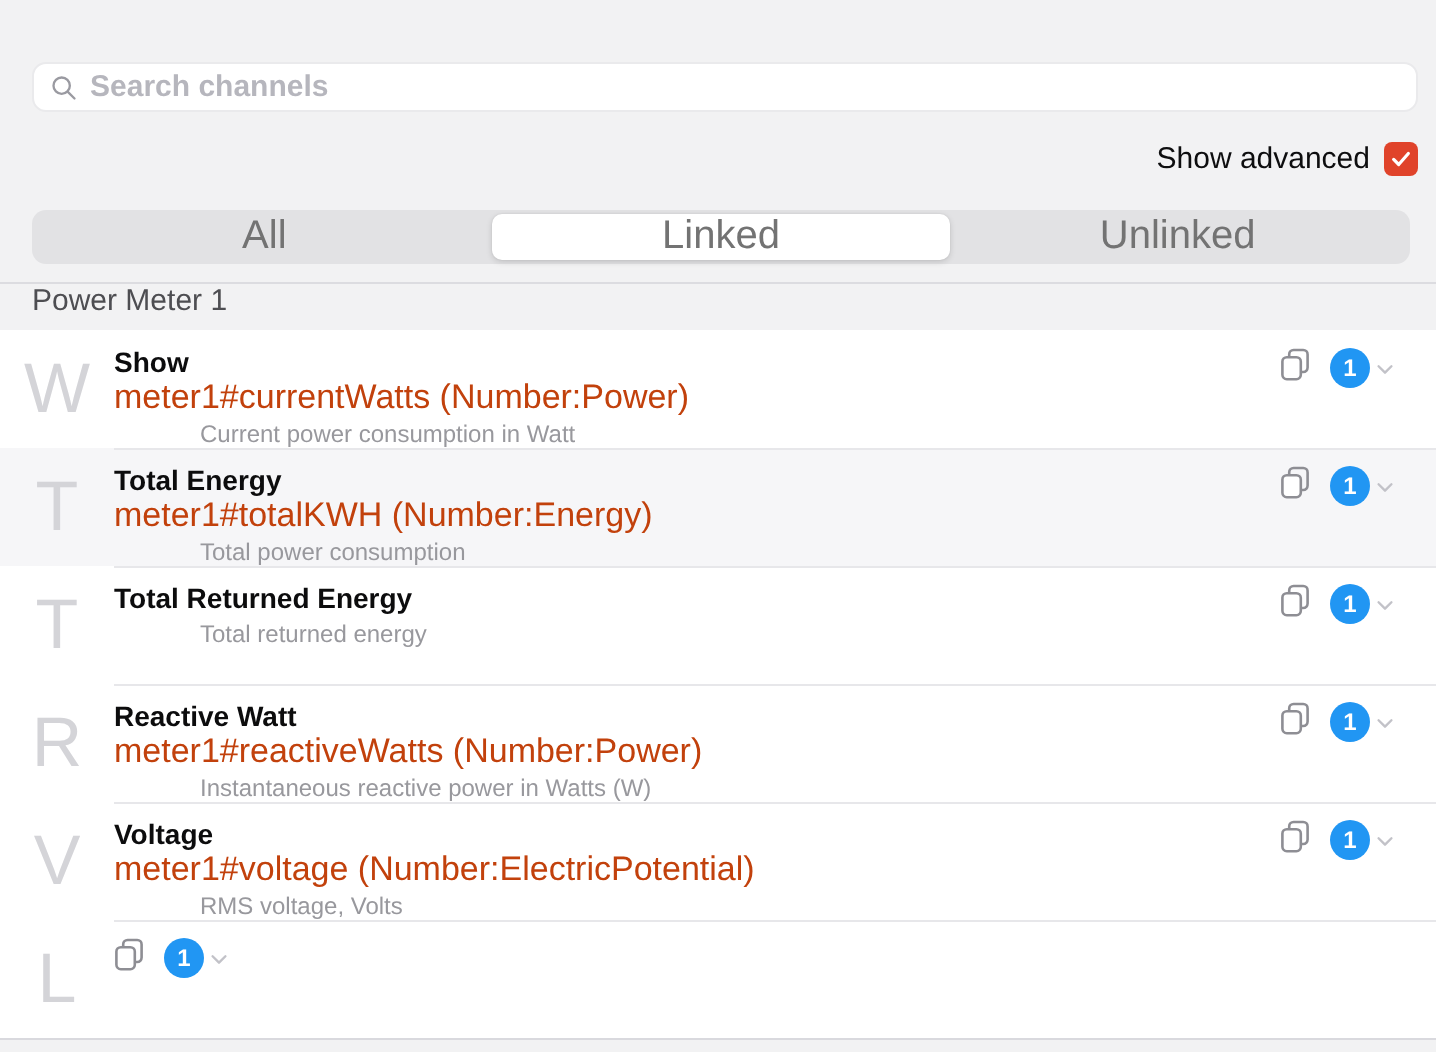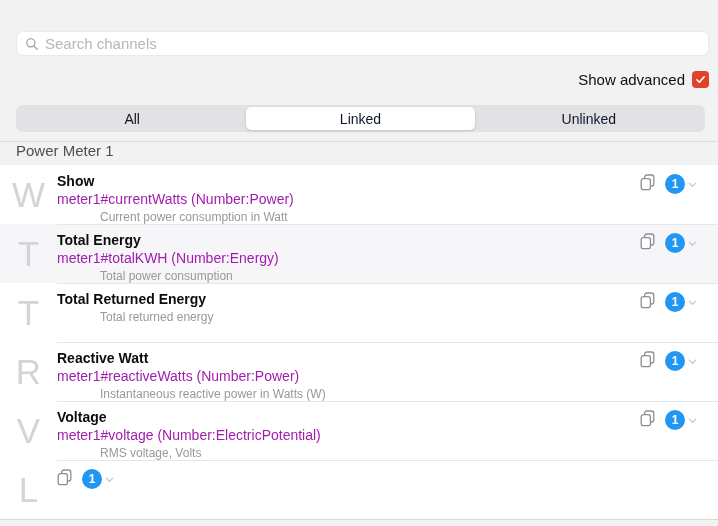--- a/index.html
+++ b/index.html
@@ -14,21 +14,21 @@
 
   
   .searchbar {
     position:absolute; top:31px; left:16px; width:693px; height:25px;
     background:#fff; border:1px solid #eaeaec; border-radius:7px;
     display:flex; align-items:center; padding:0 8px;
   }
   .searchbar .sicon { flex:none; display:flex; margin-right:6px; }
   .searchbar input {
     flex:1; border:none; outline:none; background:transparent;
-    font-family:"Liberation Sans", sans-serif; font-size:15px; color:#0c4a6e;
+    font-family:"Liberation Sans", sans-serif; font-size:15px; color:#0c4a6e;font-weight:bold;
   }
   .searchbar input::placeholder { color:#b6b6bd; opacity:1; }
 
   
   .advanced {
     position:absolute; top:70px; right:9px; height:18px;
     display:flex; align-items:center; gap:7px;
   }
   .advanced .lbl { font-size:15px; color:#0e0e0f; }
   .advanced .checkbox {
@@ -36,21 +36,21 @@
     display:flex; align-items:center; justify-content:center; cursor:pointer;
   }
 
   
   .segmented {
     position:absolute; top:105px; left:16px; width:689px; height:27px;
     background:#e2e2e4; border-radius:7px; display:flex; padding:2px;
   }
   .seg {
     flex:1; display:flex; align-items:center; justify-content:center;
-    font-size:14px; color:#0f172a; border-radius:5px; cursor:pointer;text-align:center;
+    font-size:20px; color:#737373; border-radius:5px; cursor:pointer;text-align:center;
   }
   .seg.active {
     background:#fff;
     box-shadow:0 1px 3px rgba(0,0,0,.14), 0 0 1px rgba(0,0,0,.08);
   }
 
   
   .section-header {
     position:absolute; top:141px; left:0; right:0; height:23px;
     border-top:1px solid #dcdce0;
@@ -68,21 +68,21 @@
     content:""; position:absolute; top:0; left:57px; right:0; height:1px;
     background:#e7e7ea;
   }
   .row--highlight { background:#f6f6f8; }
   .row-letter {
     flex:none; width:57px; display:flex; align-items:center; justify-content:center;
     font-size:35px; line-height:1; color:#d4d4d8; font-weight:400; user-select:none;
   }
   .row-main { flex:1; padding-top:8px; min-width:0; }
   .row-title { font-size:14px; font-weight:700; color:#0c0c0d; line-height:16px; }
-  .row-sub   { font-size:14px; color:#a21caf; line-height:16px; margin-top:2px; }
+  .row-sub   { font-size:17px; color:#c2410c; line-height:16px; margin-top:2px; }
   .row-desc  { font-size:12px; color:#98989d; line-height:13px; margin-top:4px;margin-left:43px; }
   .row-after {
     flex:none; display:flex; align-items:flex-start; padding:9px 20px 0 0;
   }
   .copy-btn { display:flex; margin-right:10px; cursor:pointer; }
   .badge {
     width:20px; height:20px; border-radius:50%; background:#2196f3;
     color:#fff; font-size:12px; font-weight:700;
     display:flex; align-items:center; justify-content:center; cursor:pointer;
   }

